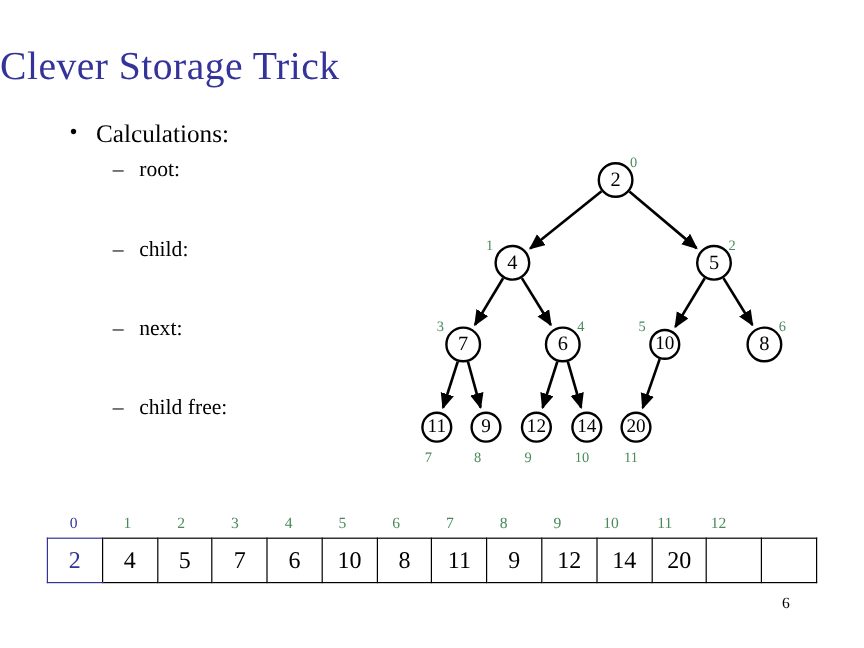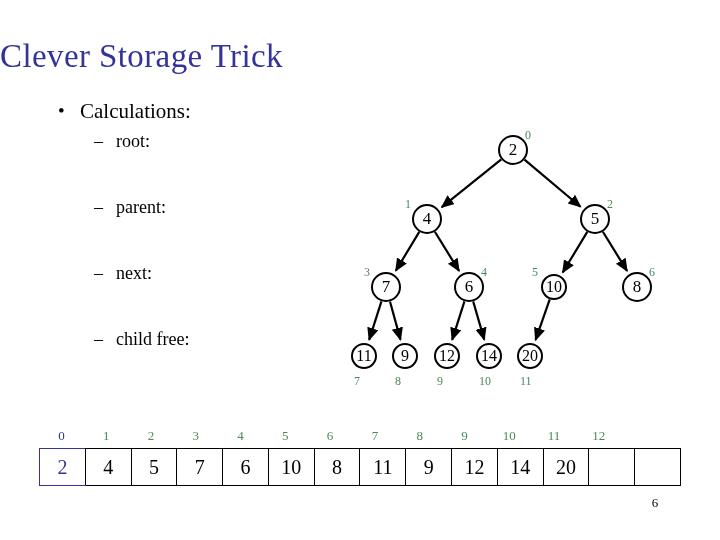--- a/index.html
+++ b/index.html
@@ -173,21 +173,21 @@
   <div class="bullet-l1">
     <span class="dot">•</span>
     <span>Calculations:</span>
   </div>
   <div class="bullet-l2">
     <span class="dash">–</span>
     <span>root:</span>
   </div>
   <div class="bullet-l2">
     <span class="dash">–</span>
-    <span>parent:</span>
+    <span>child:</span>
   </div>
   <div class="bullet-l2">
     <span class="dash">–</span>
     <span>next:</span>
   </div>
   <div class="bullet-l2">
     <span class="dash">–</span>
     <span>child free:</span>
   </div>
 </div>

